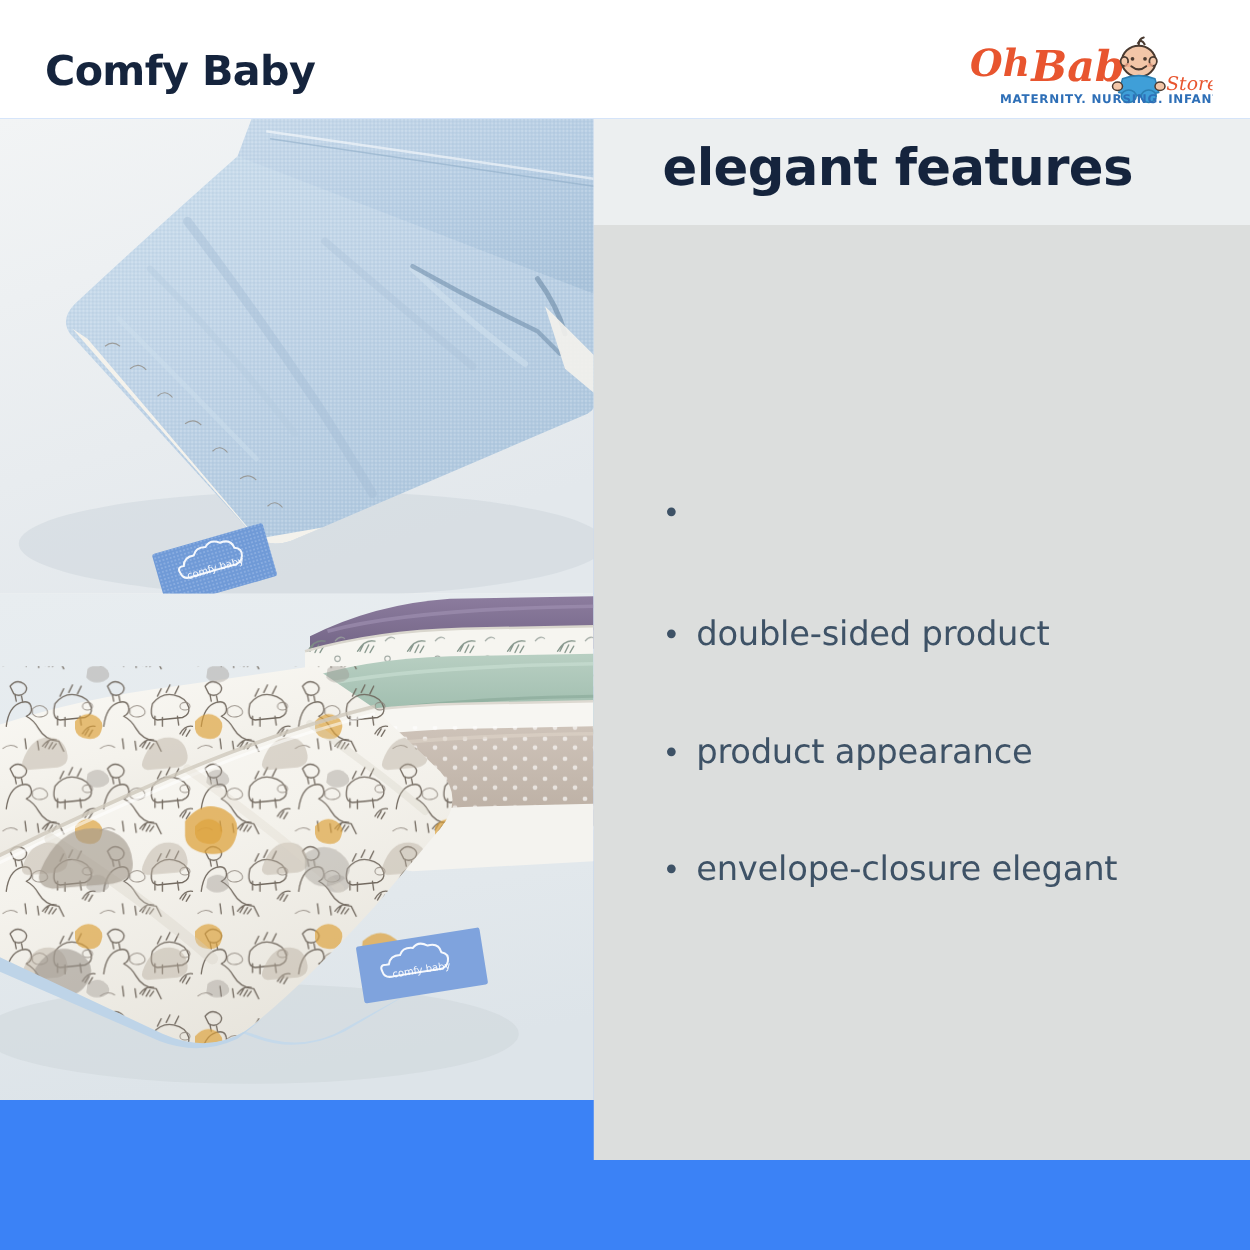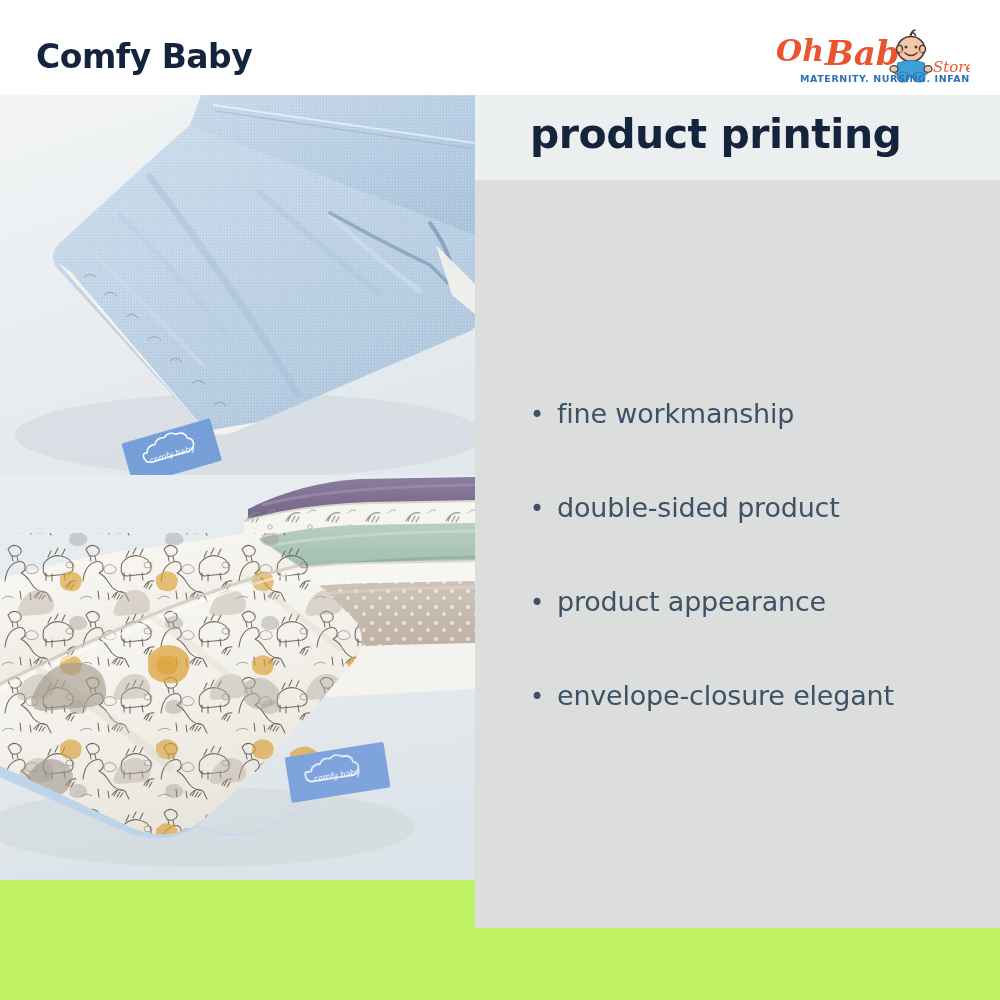--- a/index.html
+++ b/index.html
@@ -3,21 +3,21 @@
 <meta charset="utf-8">
 <style>
   * { margin:0; padding:0; box-sizing:border-box; }
   html,body { width:1000px; height:1000px; }
   body {
     font-family:"DejaVu Sans", sans-serif;
     background:#ecf0f0;
     position:relative;
     overflow:hidden;
   }
-  .page { position:absolute; inset:0; width:1000px; height:1000px; background:#bef264; }
+  .page { position:absolute; inset:0; width:1000px; height:1000px; background:#3b82f6; }
 
   
   .header {
     position:absolute; left:0; top:0; width:1000px; height:95px;
     background:#ffffff;
   }
   .brand-title {
     position:absolute; left:36px; top:40px;
     font-family:"DejaVu Sans", sans-serif;
     font-size:33px; font-weight:bold; letter-spacing:-0.5px;
@@ -311,28 +311,27 @@
         <g transform="rotate(-9 340 300)">
           <rect x="288" y="274" width="100" height="46" rx="2" fill="#7fa3dd"></rect>
           <path d="M312 292 q2 -7 10 -6 q3 -6 11 -4 q5 -5 12 0 q9 -1 10 7 q6 2 4 8 q-2 6 -10 5 l-34 0 q-8 1 -9 -5 q-2 -6 4 -5 z" fill="none" stroke="#ffffff" stroke-width="1.6" opacity="0.92"></path>
           <text x="337" y="303" font-family="DejaVu Sans, sans-serif" font-size="8" fill="#ffffff" opacity="0.92" text-anchor="middle">comfy baby</text>
         </g>
       </svg>
     </div>
   </div>
 
   <div class="right-head">
-    <div class="headline">product printing</div>
+    <div class="headline">elegant features</div>
   </div>
 
   <div class="right-body">
     <div class="features">
       <div class="feature f0">
         <span class="dot">•</span>
-        <span>fine workmanship</span>
       </div>
       <div class="feature f1">
         <span class="dot">•</span>
         <span>double-sided product</span>
       </div>
       <div class="feature f2">
         <span class="dot">•</span>
         <span>product appearance</span>
       </div>
       <div class="feature f3">

